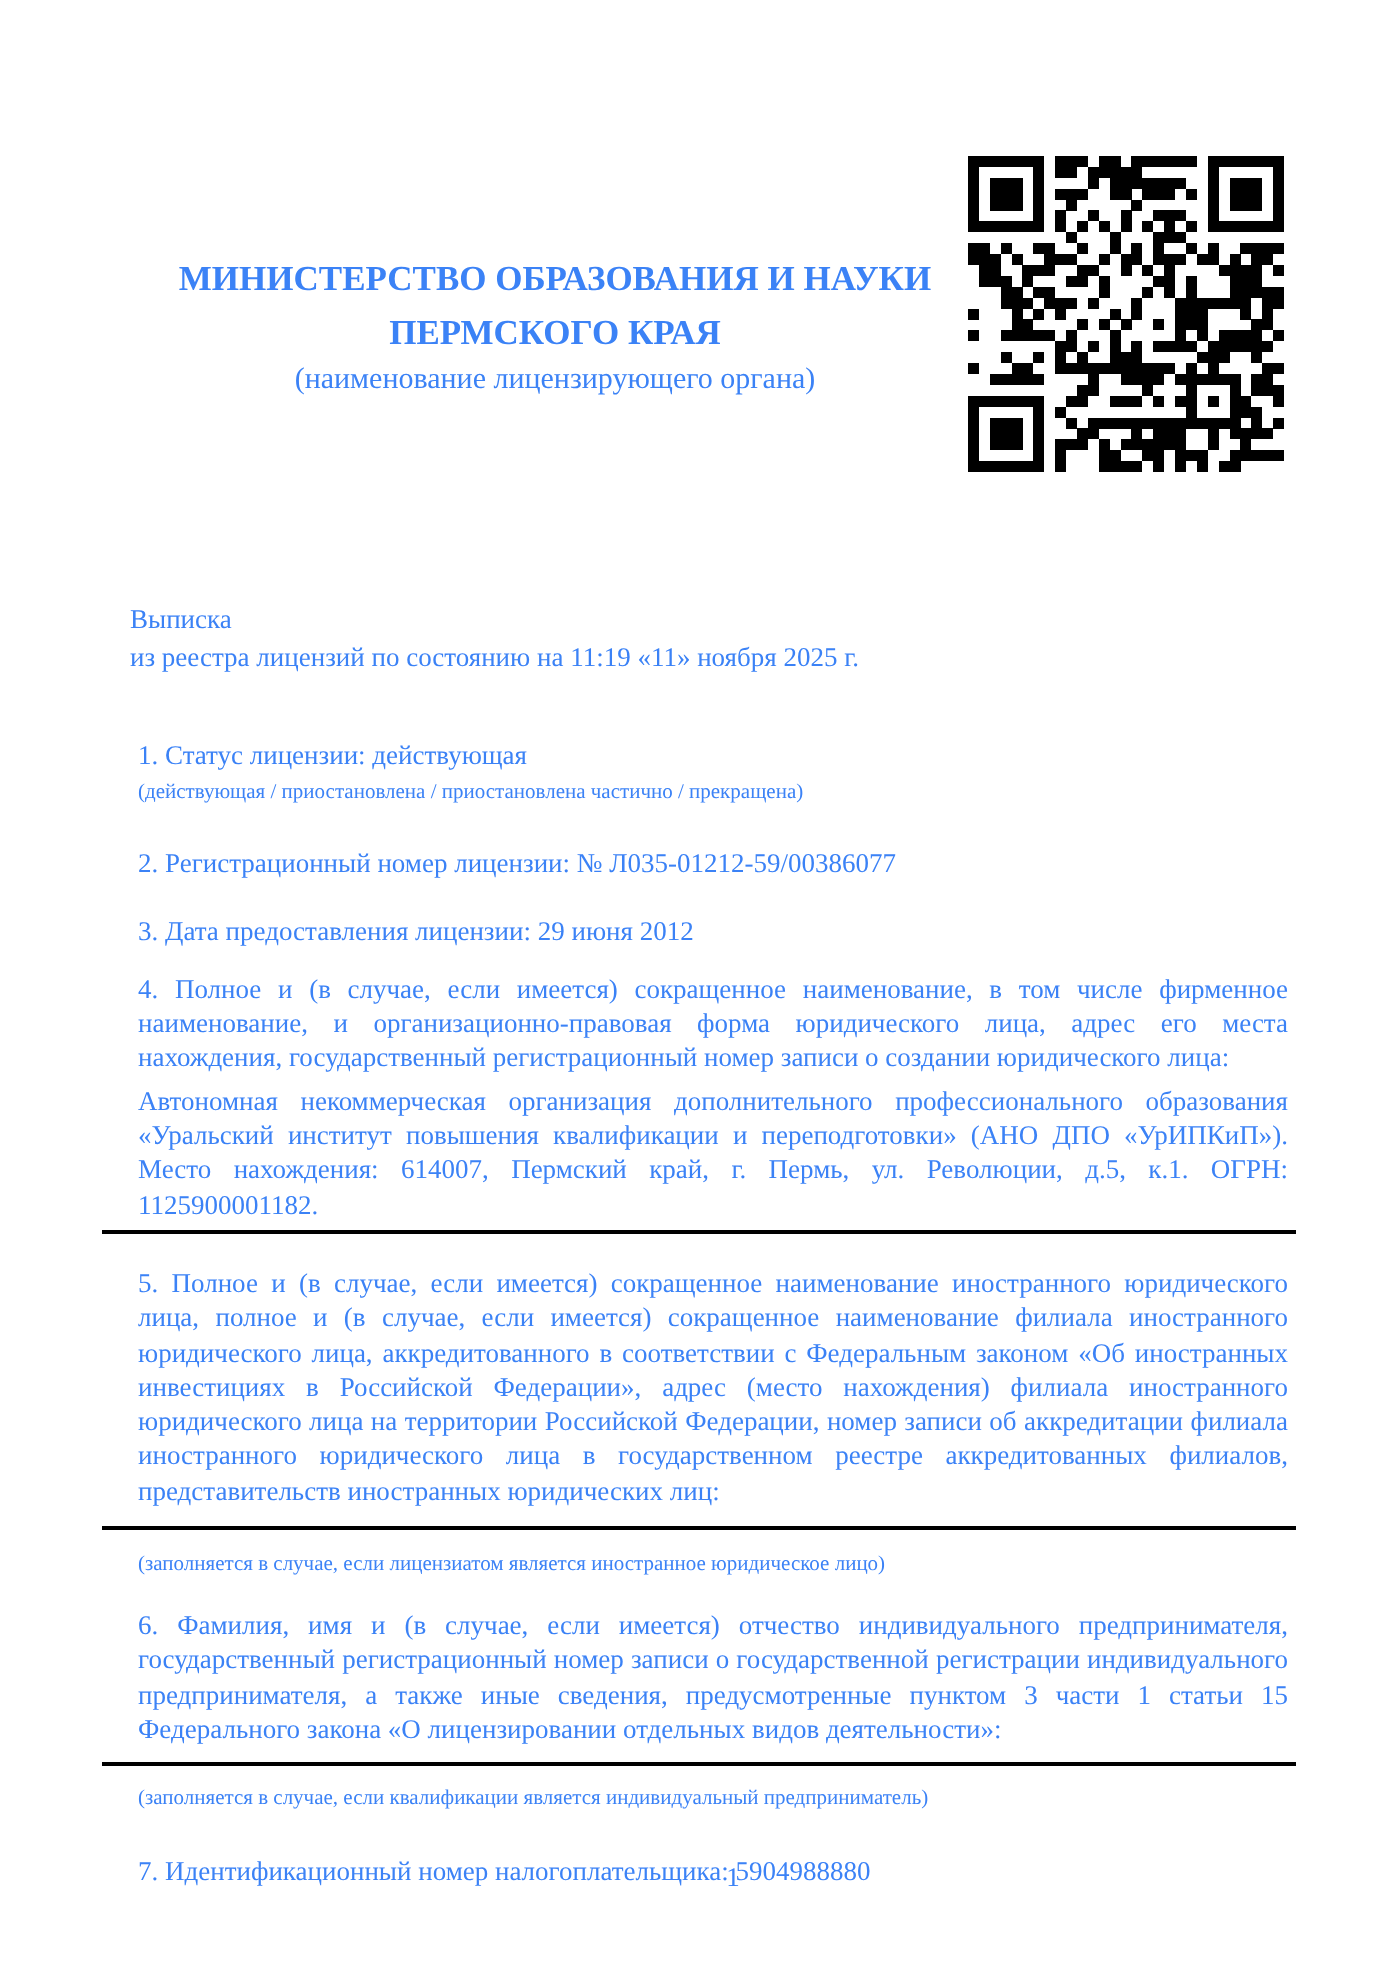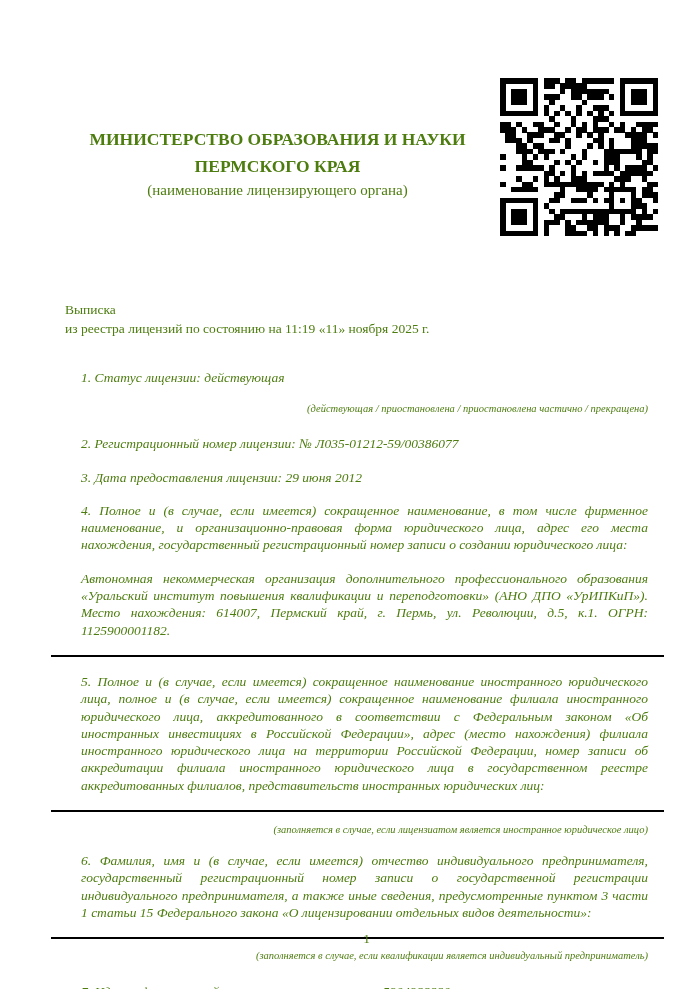--- a/index.html
+++ b/index.html
@@ -3,41 +3,41 @@
 <meta charset="utf-8">
 <style>
   html, body {
     margin: 0; padding: 0; background: #ffffff;
   }
   .page {
     position: relative;
     width: 700px; height: 989px;
     box-sizing: border-box;
     background: #ffffff;
-    color: #4d7c0f;
+    color: #3b82f6;
     font-family: "Liberation Serif", serif;
     font-size: 13.5px;
     line-height: 17.3px;
-    padding: 0 36px 0 65px;
+    padding: 0 52px 0 65px;
     overflow: hidden;
   }
   .header { position: relative; height: 164px; margin-top: 78px; }
   .ministry {
     position: absolute; top: 48px; left: -15px; width: 455px;
     text-align: center; font-weight: bold;
     font-size: 17.5px; line-height: 27px;
   }
   .ministry-note {
     font-weight: normal; font-size: 15px; line-height: 14px; margin-top: 3px;
   }
   .qr { position: absolute; top: 0; right: 6px; width: 158px; height: 158px; shape-rendering: crispEdges; }
   .doc-title { margin-top: 59px; text-align: left; line-height: 18.5px; }
-  p { margin: 16px; font-style: italic; }
+  p { margin: 4px; }
   .item { text-align: justify; }
-  .note { text-align: right; font-size: 10.5px; line-height: 13px; }
+  .note { text-align: left; font-size: 10.5px; line-height: 13px; }
   .rule { height: 0; border-top: 2px solid #000000; margin-left: -14px; }
   .page-number {
     position: absolute; bottom: 42px; left: 65px; right: 32px;
     text-align: center; font-size: 13.5px;
   }
 </style>
 </head>
 <body>
 
 <div class="page">

